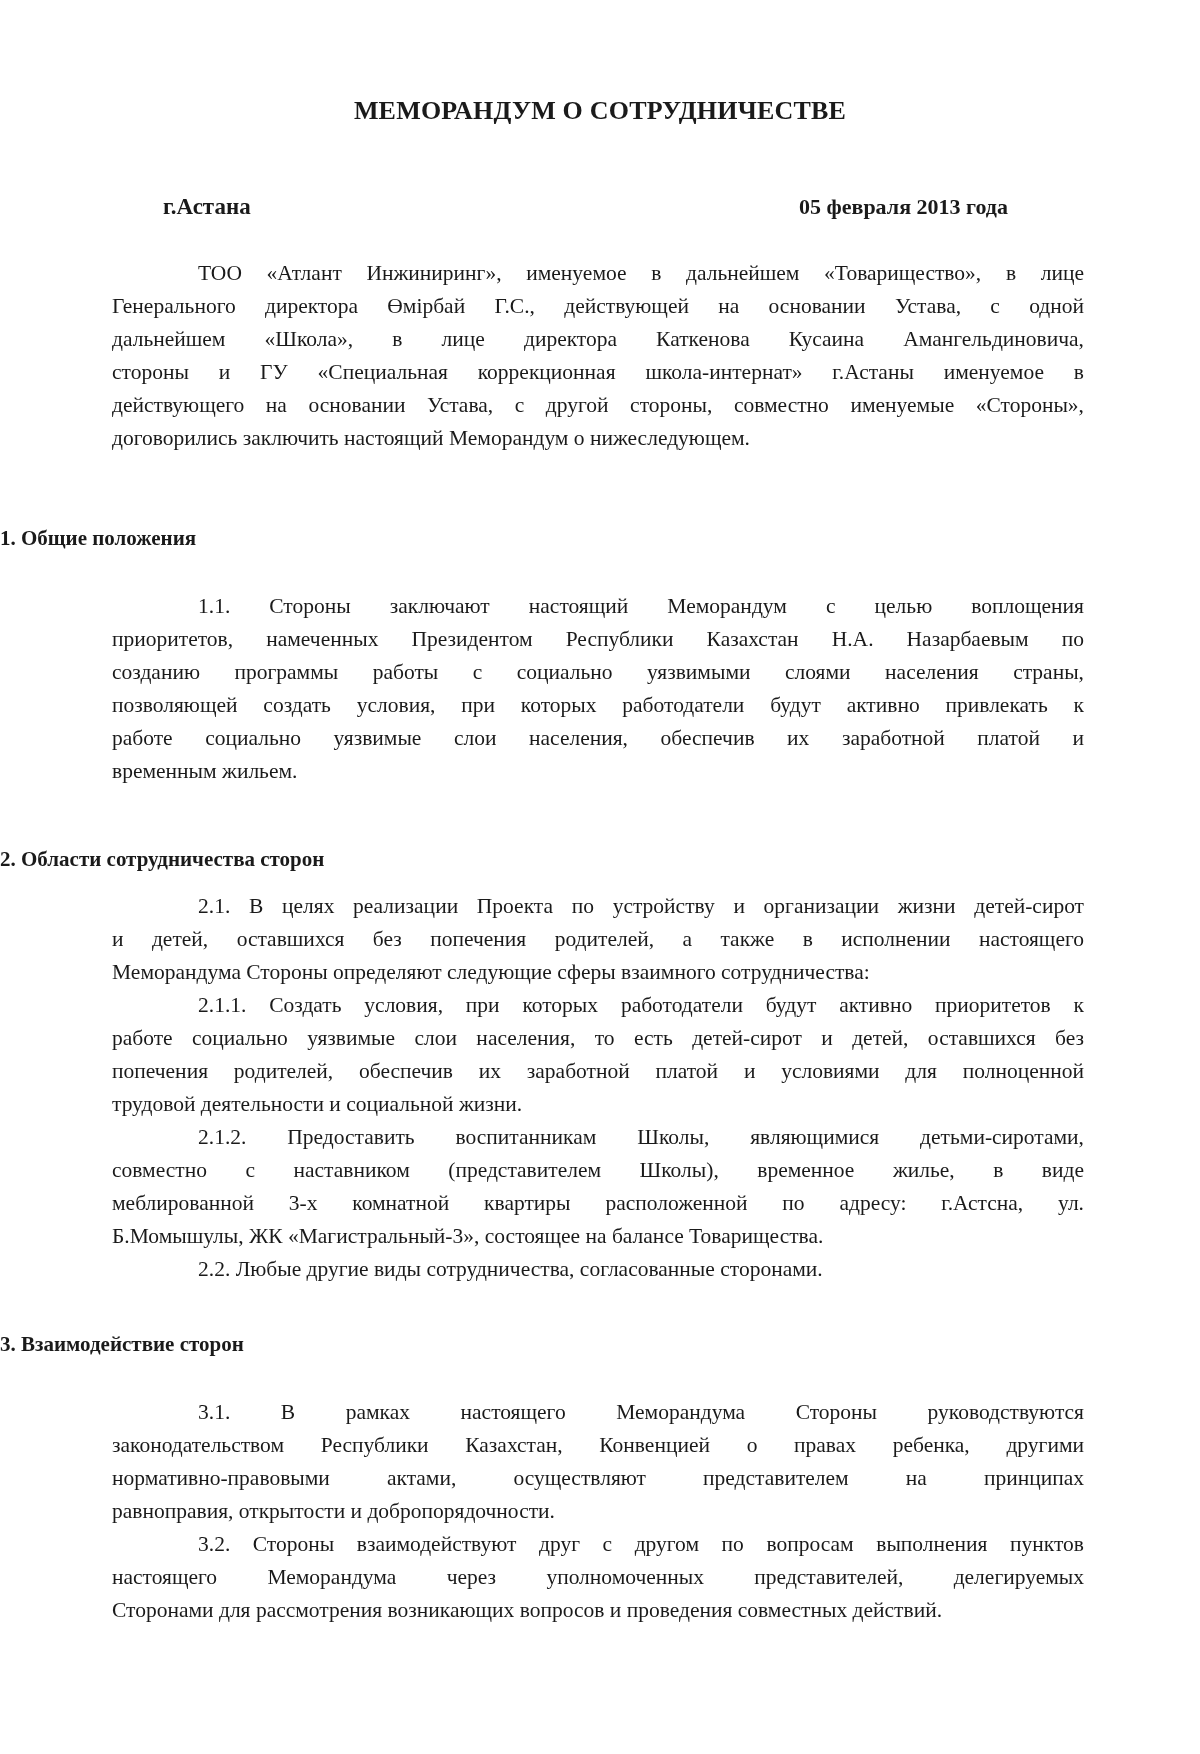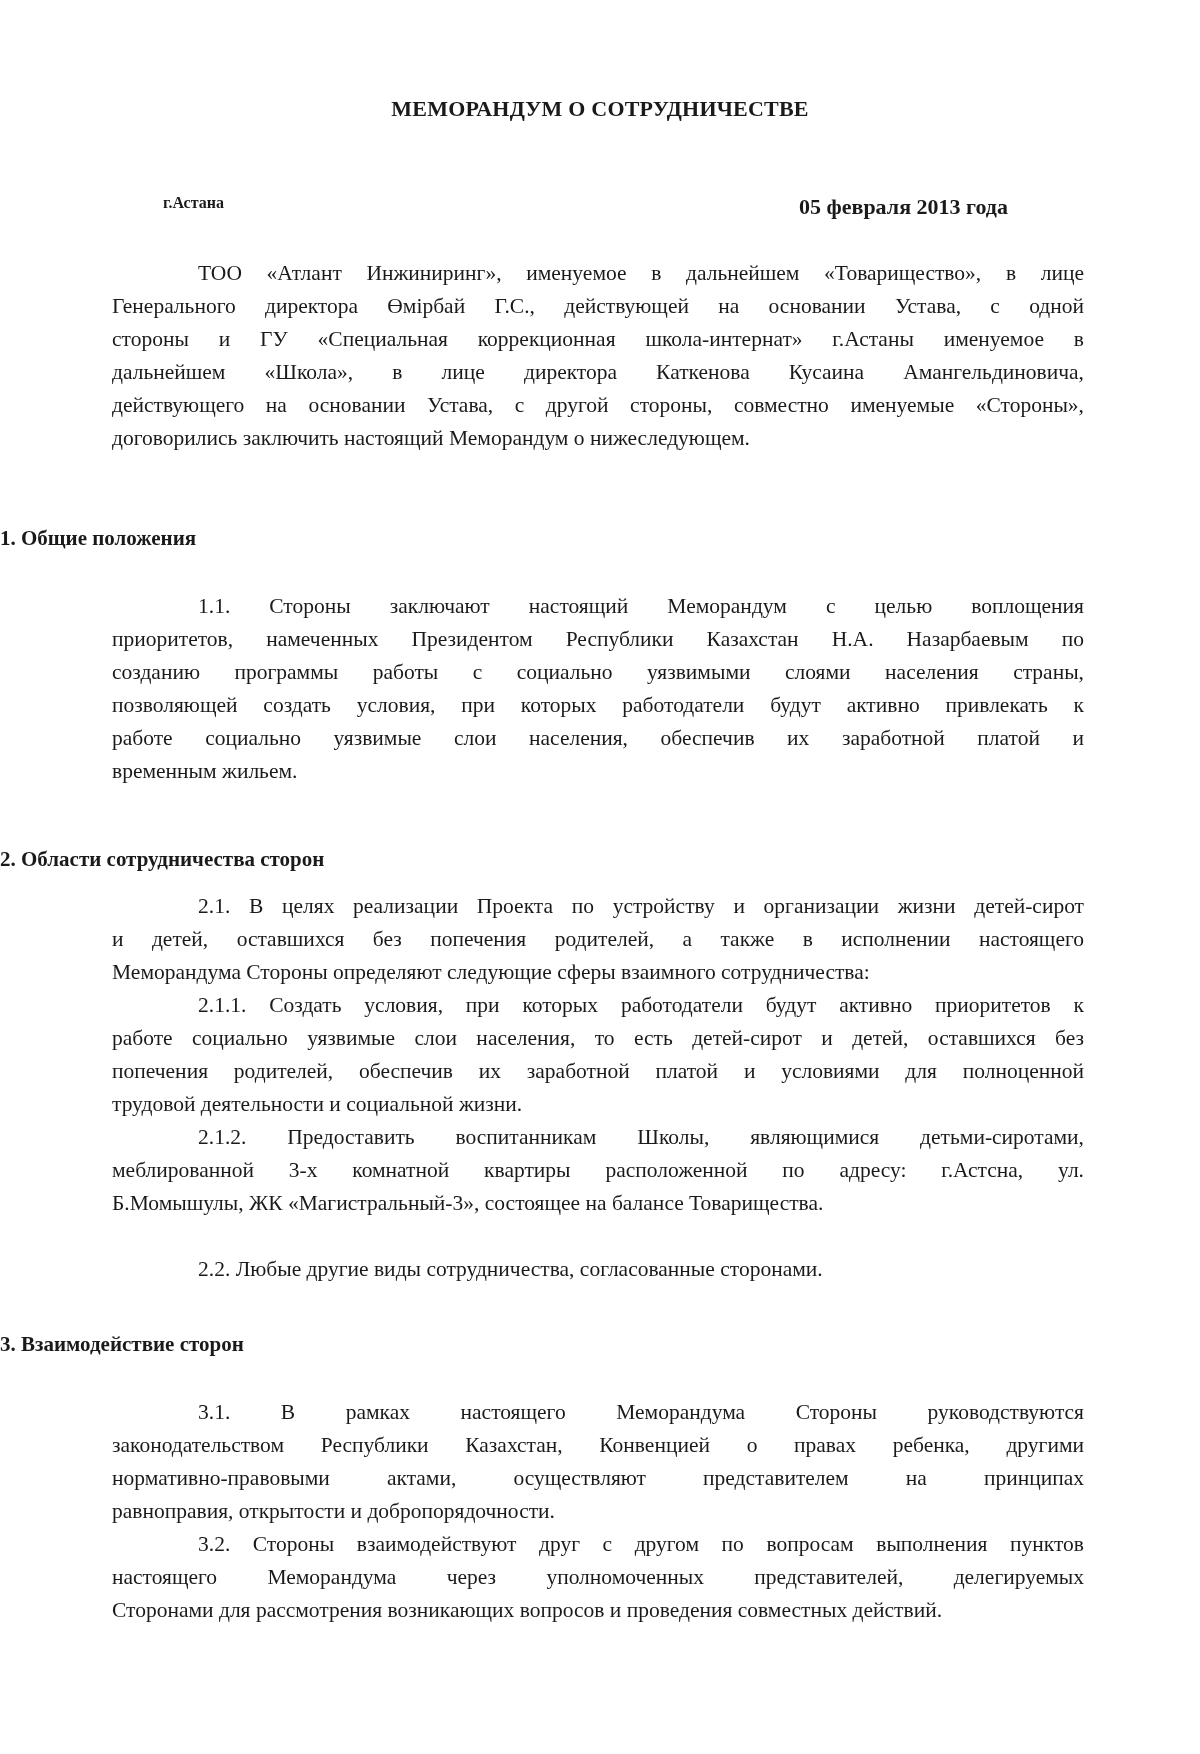--- a/index.html
+++ b/index.html
@@ -4,23 +4,23 @@
 <style>
   html, body { margin: 0; padding: 0; background: #ffffff; }
   body {
     width: 1200px; height: 1754px; overflow: hidden; position: relative;
     font-family: "Liberation Serif", "DejaVu Serif", serif;
     color: #1a1a1a;
   }
   .page { position: absolute; left: 0; top: 0; width: 1200px; height: 1754px; }
   .title {
     position: absolute; top: 96px; left: 0; width: 1200px; text-align: center;
-    font-weight: bold; font-size: 22px; letter-spacing: 0.2px;
+    font-weight: bold; font-size: 26px; letter-spacing: 0.2px;
   }
-  .city { position: absolute; top: 194px; left: 163px; font-weight: bold; font-size: 16px; }
+  .city { position: absolute; top: 194px; left: 163px; font-weight: bold; font-size: 23px; }
   .date { position: absolute; top: 194px; right: 192px; font-weight: bold; font-size: 22px; }
   .heading {
     position: absolute; left: 0; width: 1200px; text-align: left;
     font-weight: bold; font-size: 21px;
   }
   .block { position: absolute; left: 112px; width: 972px; font-size: 21.5px; }
   .line {
     height: 33px; line-height: 33px; white-space: nowrap;
     text-align: justify; text-align-last: justify;
   }
@@ -32,22 +32,22 @@
 
 <div class="page">
 
   <div class="title">МЕМОРАНДУМ О СОТРУДНИЧЕСТВЕ</div>
   <div class="city">г.Астана</div>
   <div class="date">05 февраля 2013 года</div>
 
   <div class="block" style="top:257px;">
     <div class="line indent">ТОО «Атлант Инжиниринг», именуемое в дальнейшем «Товарищество», в лице</div>
     <div class="line">Генерального директора Өмірбай Г.С., действующей на основании Устава, с одной</div>
+    <div class="line">дальнейшем «Школа», в лице директора Каткенова Кусаина Амангельдиновича,</div>
     <div class="line">стороны и ГУ «Специальная коррекционная школа-интернат» г.Астаны именуемое в</div>
-    <div class="line">дальнейшем «Школа», в лице директора Каткенова Кусаина Амангельдиновича,</div>
     <div class="line">действующего на основании Устава, с другой стороны, совместно именуемые «Стороны»,</div>
     <div class="line last">договорились заключить настоящий Меморандум о нижеследующем.</div>
   </div>
 
   <div class="heading" style="top:526px;">1. Общие положения</div>
   <div class="block" style="top:590px;">
     <div class="line indent">1.1. Стороны заключают настоящий Меморандум с целью воплощения</div>
     <div class="line">приоритетов, намеченных Президентом Республики Казахстан  Н.А. Назарбаевым по</div>
     <div class="line">созданию программы работы с социально уязвимыми слоями населения страны,</div>
     <div class="line">позволяющей  создать условия, при которых работодатели будут активно привлекать к</div>
@@ -62,20 +62,21 @@
     <div class="line last">Меморандума Стороны определяют следующие сферы взаимного сотрудничества:</div>
   </div>
   <div class="block" style="top:989px;">
     <div class="line indent">2.1.1. Создать условия, при которых работодатели будут активно приоритетов к</div>
     <div class="line">работе социально уязвимые слои населения, то есть детей-сирот и детей, оставшихся без</div>
     <div class="line">попечения родителей, обеспечив их заработной платой и условиями для  полноценной</div>
     <div class="line last">трудовой деятельности и социальной жизни.</div>
   </div>
   <div class="block" style="top:1121px;">
     <div class="line indent">2.1.2. Предоставить воспитанникам Школы, являющимися детьми-сиротами,</div>
+    <div class="line">совместно с наставником (представителем Школы),  временное жилье, в виде</div>
     <div class="line">меблированной 3-х комнатной квартиры расположенной по адресу: г.Астсна, ул.</div>
     <div class="line last">Б.Момышулы, ЖК «Магистральный-3», состоящее на балансе Товарищества.</div>
   </div>
   <div class="block" style="top:1253px;">
     <div class="line indent last">2.2. Любые другие виды сотрудничества, согласованные сторонами.</div>
   </div>
 
   <div class="heading" style="top:1332px;">3. Взаимодействие сторон</div>
   <div class="block" style="top:1396px;">
     <div class="line indent">3.1. В рамках настоящего Меморандума Стороны руководствуются</div>

